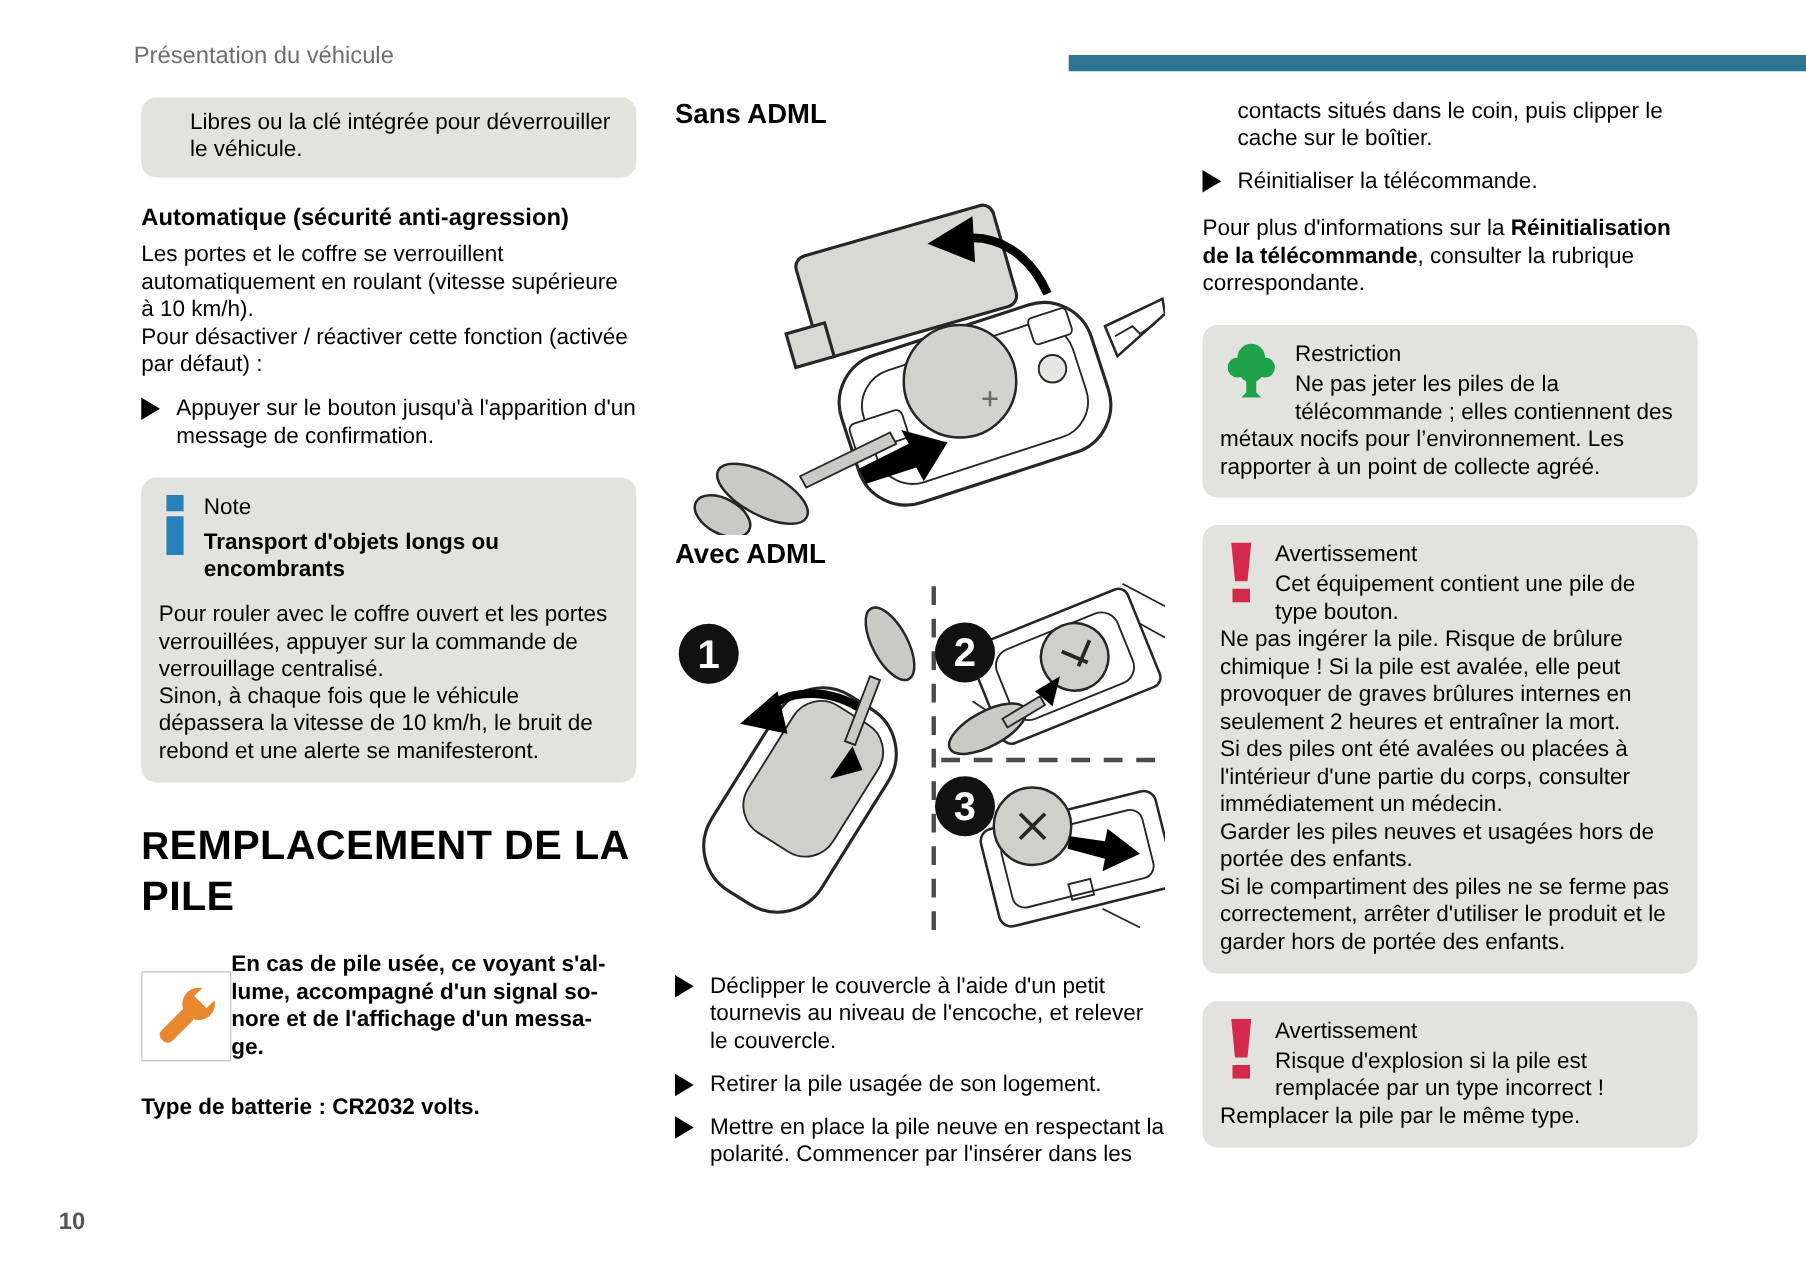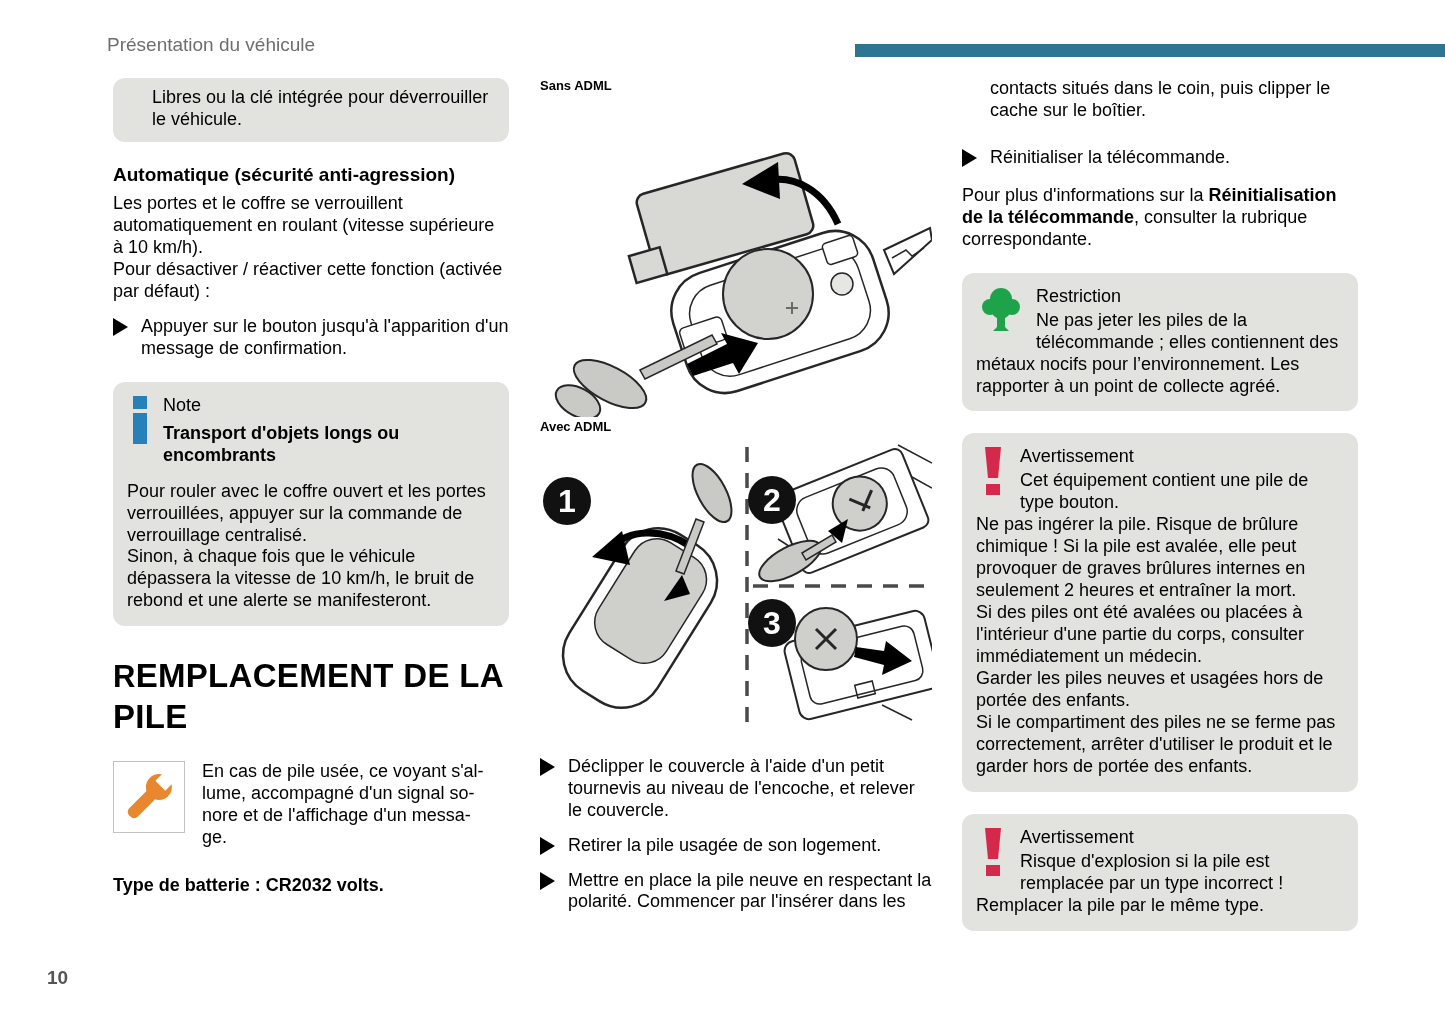--- a/index.html
+++ b/index.html
@@ -15,48 +15,48 @@
 
   .col{position:absolute;top:78px;}
   .col1{left:113px;width:396px;}
   .col2{left:540px;width:392px;}
   .col3{left:962px;width:396px;}
 
   .graybox{background:#e2e2de;border-radius:12px;padding:12px 14px 14px 14px;}
   .carryover-box{padding:9px 14px 11px 39px;margin-bottom:21px;}
 
   h3{font-size:19px;margin:0 0 7px 0;}
-  .h-run{font-size:13px;font-weight:bold;margin:0 0 8px 0;}
+  .h-run{font-size:22px;font-weight:bold;margin:0 0 8px 0;}
 
   .bullet-item{display:flex;gap:13px;margin:13px 0 6px 0;}
   .tri{flex:none;width:0;height:0;border-left:15px solid #000;
        border-top:9.5px solid transparent;border-bottom:9.5px solid transparent;margin-top:2px;}
 
   .box{margin-top:22px;}
   .box::after{content:"";display:block;clear:both;}
   .box .icon{float:left;margin:2px 16px 4px 6px;}
   .box-title{font-weight:normal;margin:1px 0 2px 0;}
   .box-sub{font-weight:bold;margin:6px 0 0 0;}
   .box-body{white-space:pre-line;margin-top:2px;}
   .note-body{margin-top:14px;}
 
   .section-h{font-size:33px;font-weight:bold;text-transform:uppercase;
              letter-spacing:0.3px;margin:30px 0 0 0;}
   .section-h::first-letter{font-size:31px;}
 
-  .wrench-row{display:flex;gap:17px;margin-top:24px;align-items:flex-start;}
+  .wrench-row{display:flex;margin-top:24px;align-items:flex-end;font-weight:bold;}
   .icon-box{flex:none;width:70px;height:70px;border:1px solid #c3c3c0;background:#fff;
             display:flex;align-items:center;justify-content:center;}
   .hyph{white-space:pre-line;flex:1;}
   .battery-type{font-weight:bold;margin-top:26px;}
 
   .fig{display:block;margin-top:8px;}
   .indent-para{padding-left:28px;margin-bottom:4px;}
   .info-para{margin-top:16px;}
-  .col3 .bullet-item{margin:25px 0 8px 0;}
+  .col3 .bullet-item{margin:12px 0 8px 0;}
 </style>
 </head>
 <body>
 
 <div class="page-title">Présentation du véhicule</div>
 <div class="accent-bar"></div>
 
 <div class="col col1">
 
   <div class="graybox carryover-box">

